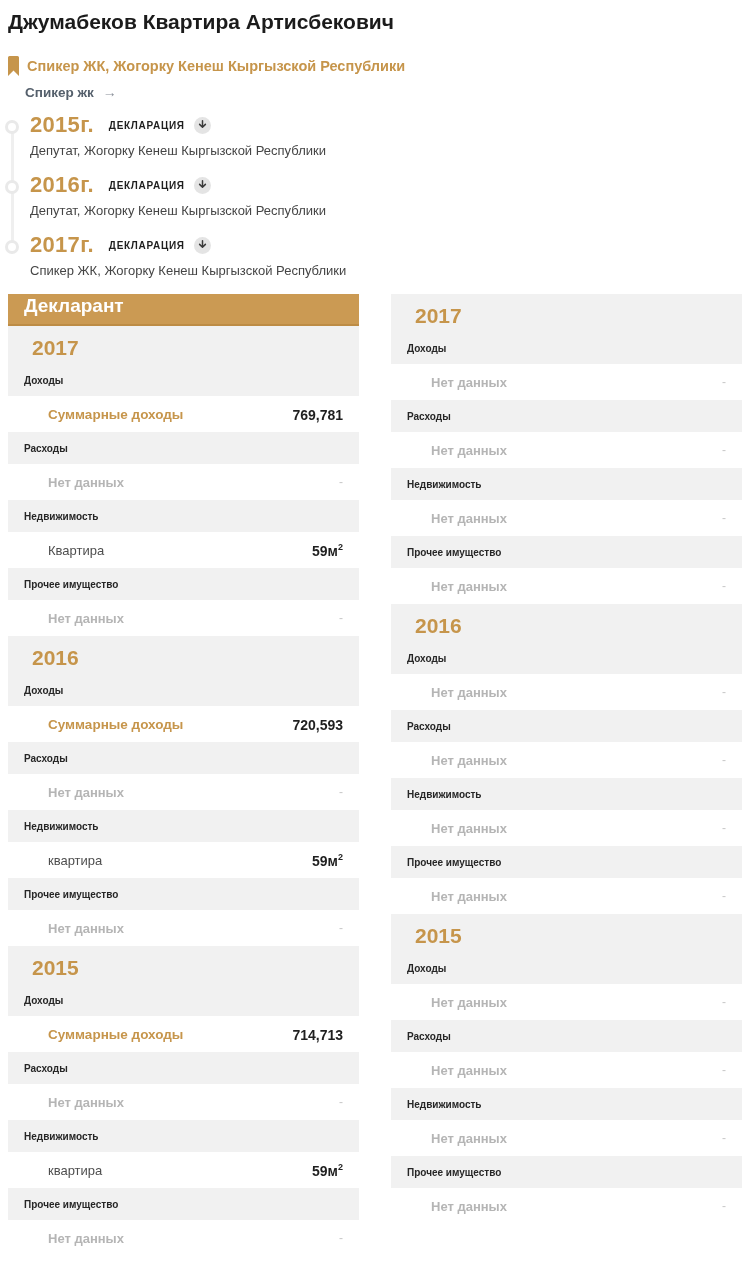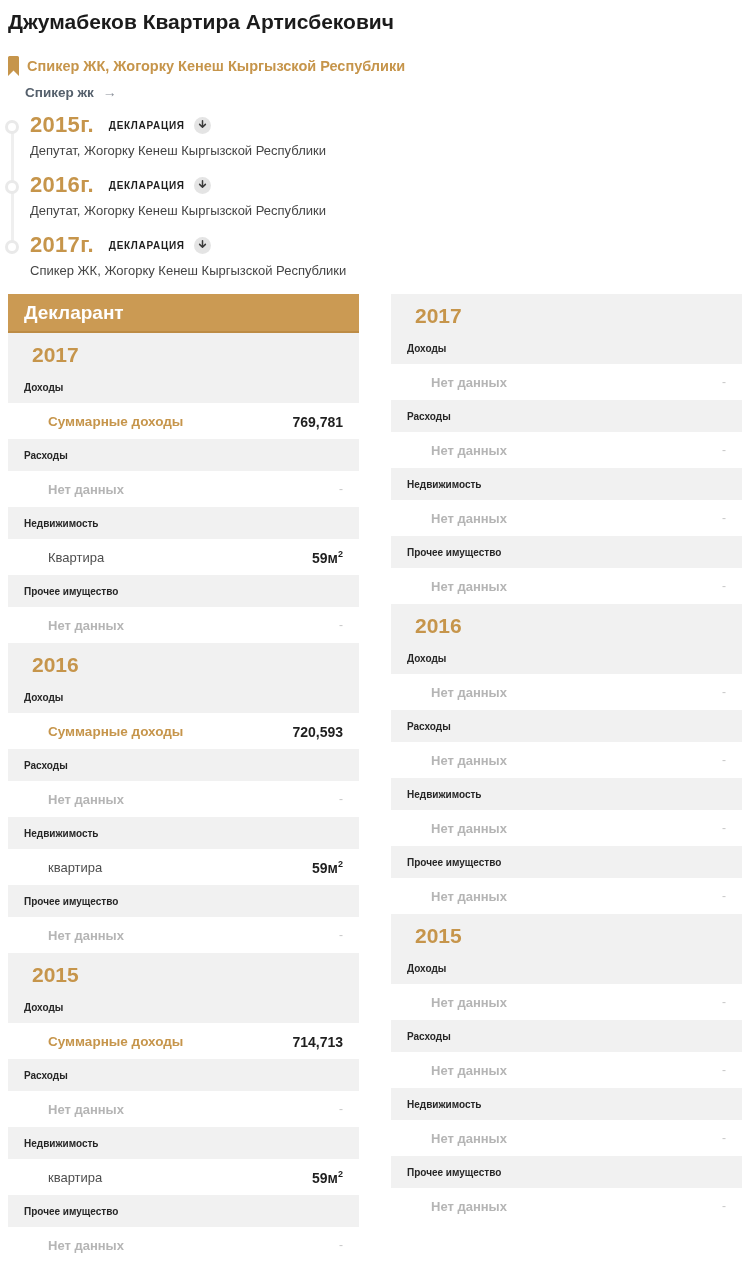--- a/index.html
+++ b/index.html
@@ -38,21 +38,21 @@
     width:17px;height:17px;border-radius:50%;background:#e4e4e4;
     display:flex;align-items:center;justify-content:center;
   }
   .t-desc{font-size:13px;color:#454545;margin-top:4px;line-height:18px;}
 
   
   .cols{display:flex;gap:32px;margin-top:14px;}
   .col{width:351px;}
   .col-header{
     background:#cb9a53;border-bottom:2px solid #bd8c45;color:#fff;
-    font-size:19px;font-weight:700;padding:7px 16px 6px;line-height:24px;
+    font-size:19px;font-weight:700;padding:0 16px 6px;line-height:24px;
   }
   .year-block{background:#f1f1f1;}
   .year-heading{color:#c6954b;font-size:21px;font-weight:700;padding:8px 24px 2px;line-height:28px;}
   .cat-row{font-size:10px;font-weight:700;color:#262626;padding:0 16px;height:32px;display:flex;align-items:center;}
   .data-row{
     background:#fff;height:36px;display:flex;align-items:center;justify-content:space-between;
     padding:0 16px 0 40px;
   }
   .lbl{line-height:17px;}
   .lbl.link{color:#c6954b;font-weight:700;font-size:13.5px;cursor:pointer;}

